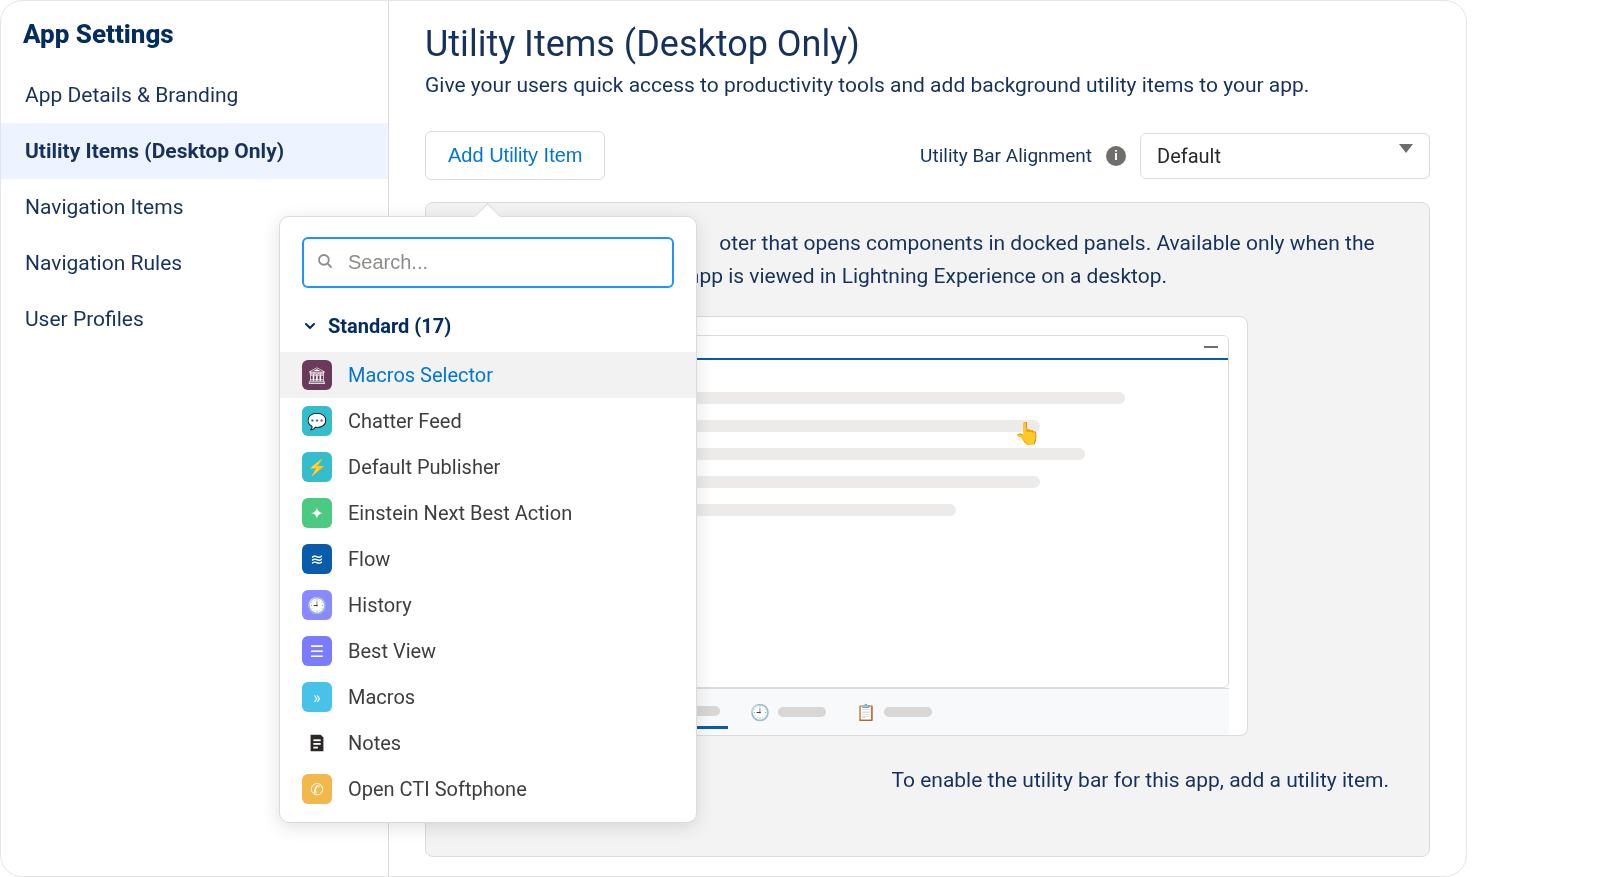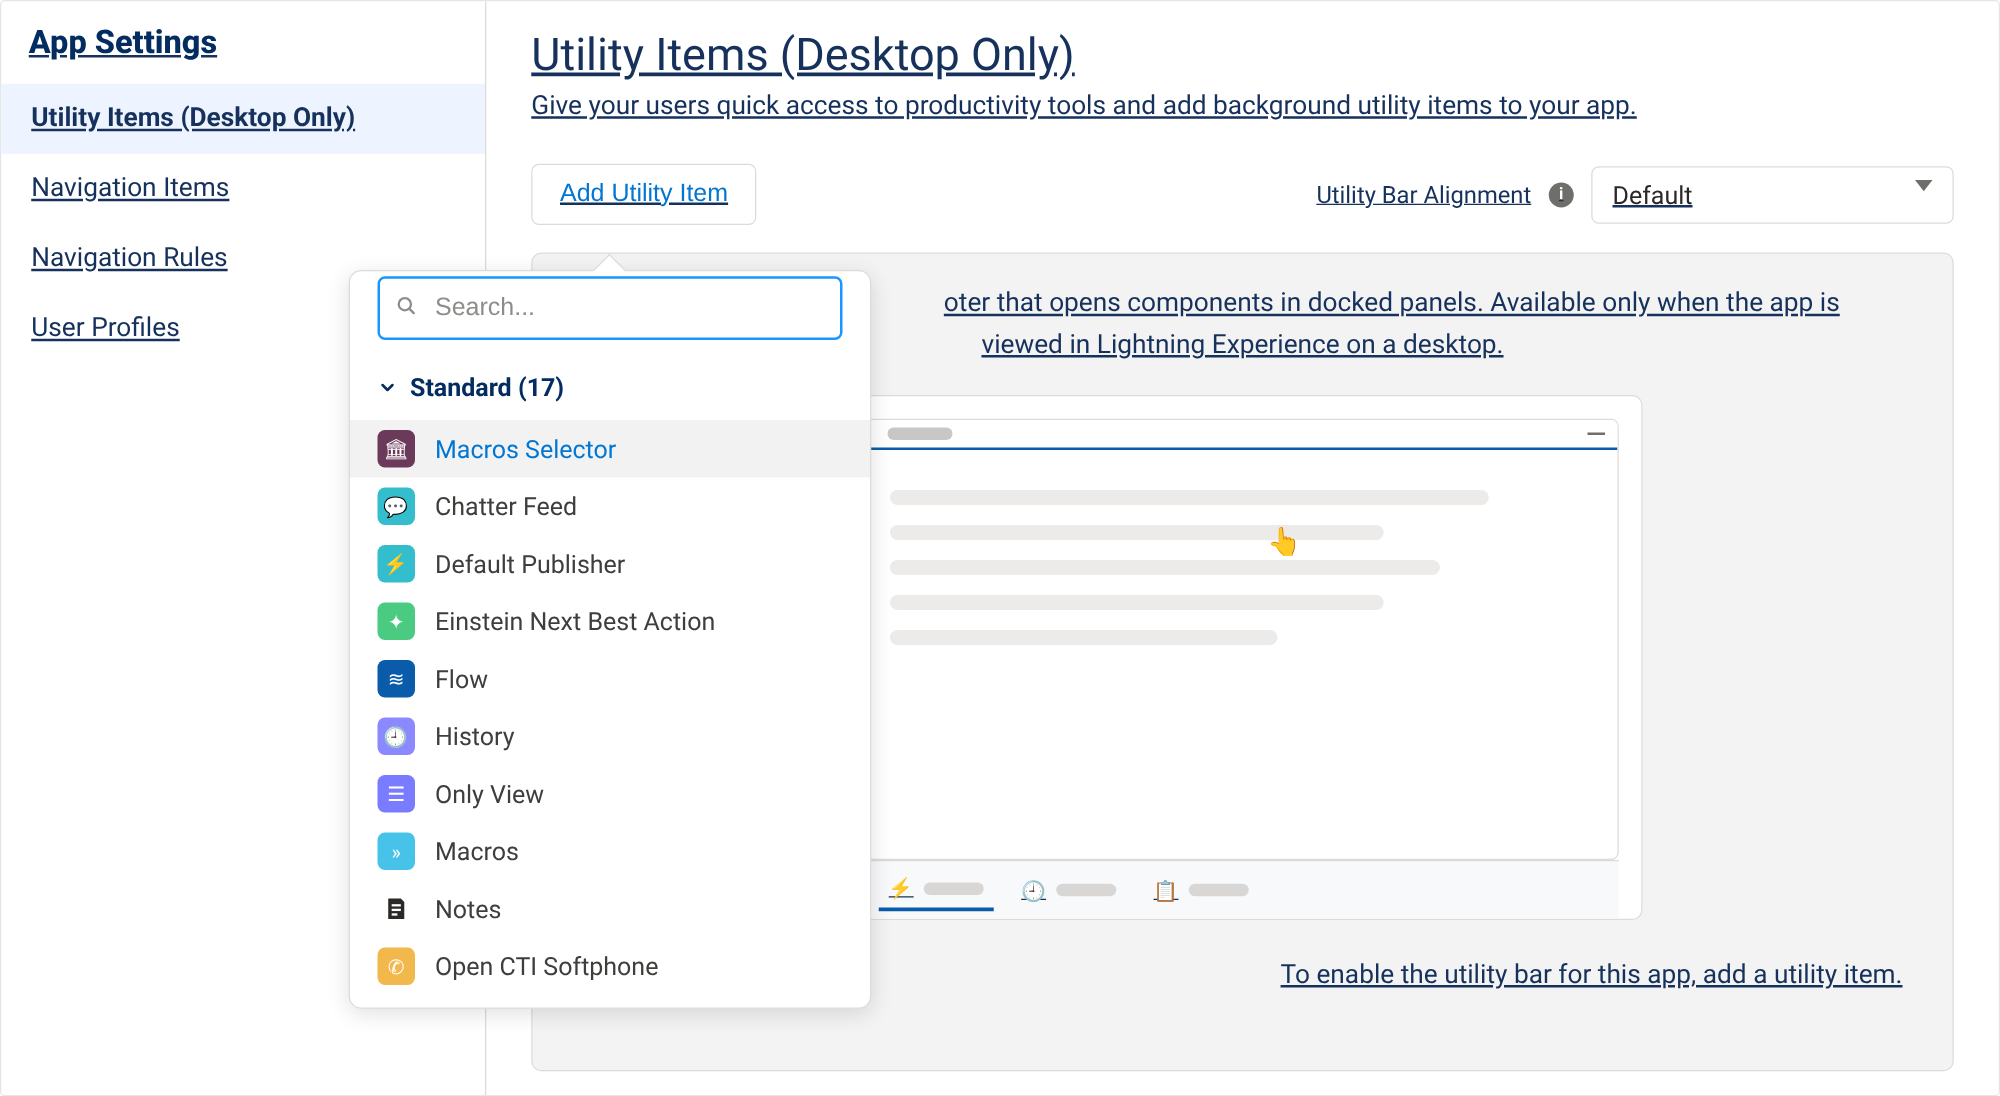--- a/index.html
+++ b/index.html
@@ -8,21 +8,21 @@
     --blue:#0176d3;
     --light-blue:#eef4ff;
     --gray-border:#dddbda;
     --gray-text:#3e3e3c;
     --muted:#706e6b;
     --panel-bg:#f3f3f3;
     --icon-radius:6px;
   }
   *{box-sizing:border-box;}
   body{margin:0;font-family:-apple-system,BlinkMacSystemFont,"Segoe UI",Roboto,Helvetica,Arial,sans-serif;color:var(--navy);background:#fff;}
-  .app{display:flex;width:1600px;height:877px;overflow:hidden;border:1px solid #e5e5e5;border-radius:4px;text-decoration:underline;}
+  .app{display:flex;width:1467px;height:877px;overflow:hidden;border:1px solid #e5e5e5;border-radius:22px;}
   
   .sidebar{width:388px;border-right:1px solid var(--gray-border);padding-top:8px;}
   .sidebar-title{font-size:26px;font-weight:800;color:var(--navy2);padding:10px 22px 18px;}
   .side-item{font-size:21px;color:var(--navy);padding:16px 24px;cursor:pointer;}
   .side-item.active{background:var(--light-blue);font-weight:700;}
   
   .main{flex:1;padding:12px 36px 0 36px;position:relative;}
   .page-title{font-size:36px;font-weight:400;color:var(--navy);margin:10px 0 8px;}
   .page-sub{font-size:21px;color:var(--navy);margin-bottom:34px;}
   
@@ -48,21 +48,21 @@
   .skel.w2{width:70%;}
   .skel.w3{width:78%;}
   .skel.w4{width:55%;}
   .preview-foot{border-top:1px solid var(--gray-border);background:#f8f9fb;display:flex;align-items:center;padding:6px 10px;gap:14px;}
   .foot-item{display:flex;align-items:center;gap:8px;padding:6px 8px;}
   .foot-item.active{border-bottom:3px solid #0a5cab;}
   .foot-bolt{color:#0a5cab;font-size:16px;}
   .foot-pill{height:10px;width:48px;background:#d9d7d5;border-radius:6px;}
   .enable-text{font-size:21px;color:var(--navy);margin-top:32px;text-align:right;}
   
-  .popover{position:absolute;left:-110px;top:215px;width:418px;background:#fff;border:1px solid var(--gray-border);border-radius:10px;box-shadow:0 4px 18px rgba(0,0,0,0.12);padding:4px 0 10px;z-index:50;}
+  .popover{position:absolute;left:-110px;top:215px;width:418px;background:#fff;border:1px solid var(--gray-border);border-radius:10px;box-shadow:0 4px 18px rgba(0,0,0,0.12);padding:20px 0 10px;z-index:50;}
   .popover::before{content:"";position:absolute;top:-10px;left:198px;width:18px;height:18px;background:#fff;border-left:1px solid var(--gray-border);border-top:1px solid var(--gray-border);transform:rotate(45deg);}
   .search-wrap{margin:0 22px 18px;position:relative;}
   .search-input{width:100%;padding:12px 14px 12px 44px;border:2px solid #1b96ff;border-radius:6px;font-size:20px;outline:none;}
   .search-input::placeholder{color:#8e8c89;}
   .search-icon{position:absolute;left:14px;top:50%;transform:translateY(-50%);color:#8e8c89;font-size:18px;}
   .section-head{display:flex;align-items:center;gap:10px;padding:8px 22px 10px;font-size:20px;font-weight:700;color:var(--navy2);cursor:pointer;}
   .chevron{display:inline-block;transform:rotate(0deg);}
   .chevron svg{display:block;}
   .menu{padding-top:4px;}
   .menu-row{display:flex;align-items:center;gap:16px;padding:8px 22px;font-size:20px;color:#3e3e3c;cursor:pointer;}
@@ -72,20 +72,21 @@
   .mi-label{color:#3e3e3c;}
   .cursor{position:absolute;left:625px;top:420px;font-size:22px;pointer-events:none;}
 </style>
 </head>
 <body>
 
 <div class="app">
 
   <aside class="sidebar">
     <div class="sidebar-title">App Settings</div>
+    <div class="side-item"><span>App Details &amp; Branding</span></div>
     <div class="side-item active"><span>Utility Items (Desktop Only)</span></div>
     <div class="side-item"><span>Navigation Items</span></div>
     <div class="side-item"><span>Navigation Rules</span></div>
     <div class="side-item"><span>User Profiles</span></div>
   </aside>
 
   <main class="main">
     <h1 class="page-title">Utility Items (Desktop Only)</h1>
     <div class="page-sub">Give your users quick access to productivity tools and add background utility items to your app.</div>
 
@@ -182,21 +183,21 @@
         <div class="menu-row">
           <span class="mi-icon" style="background:#0a5cab">≋</span>
           <span class="mi-label">Flow</span>
         </div>
         <div class="menu-row">
           <span class="mi-icon" style="background:#8a89ff">🕘</span>
           <span class="mi-label">History</span>
         </div>
         <div class="menu-row">
           <span class="mi-icon" style="background:#7a7cff">☰</span>
-          <span class="mi-label">Only View</span>
+          <span class="mi-label">Best View</span>
         </div>
         <div class="menu-row">
           <span class="mi-icon" style="background:#47c2e9">»</span>
           <span class="mi-label">Macros</span>
         </div>
         <div class="menu-row">
           <span class="mi-icon" style="background:#fff;color:#2b2826;border:1px solid #fff">
             <svg width="22" height="22" viewBox="0 0 24 24" fill="#2b2826">
                 <path d="M5 3h11l3 3v15H5z"></path>
                 <rect x="8" y="8" width="8" height="2" fill="#fff"></rect>

